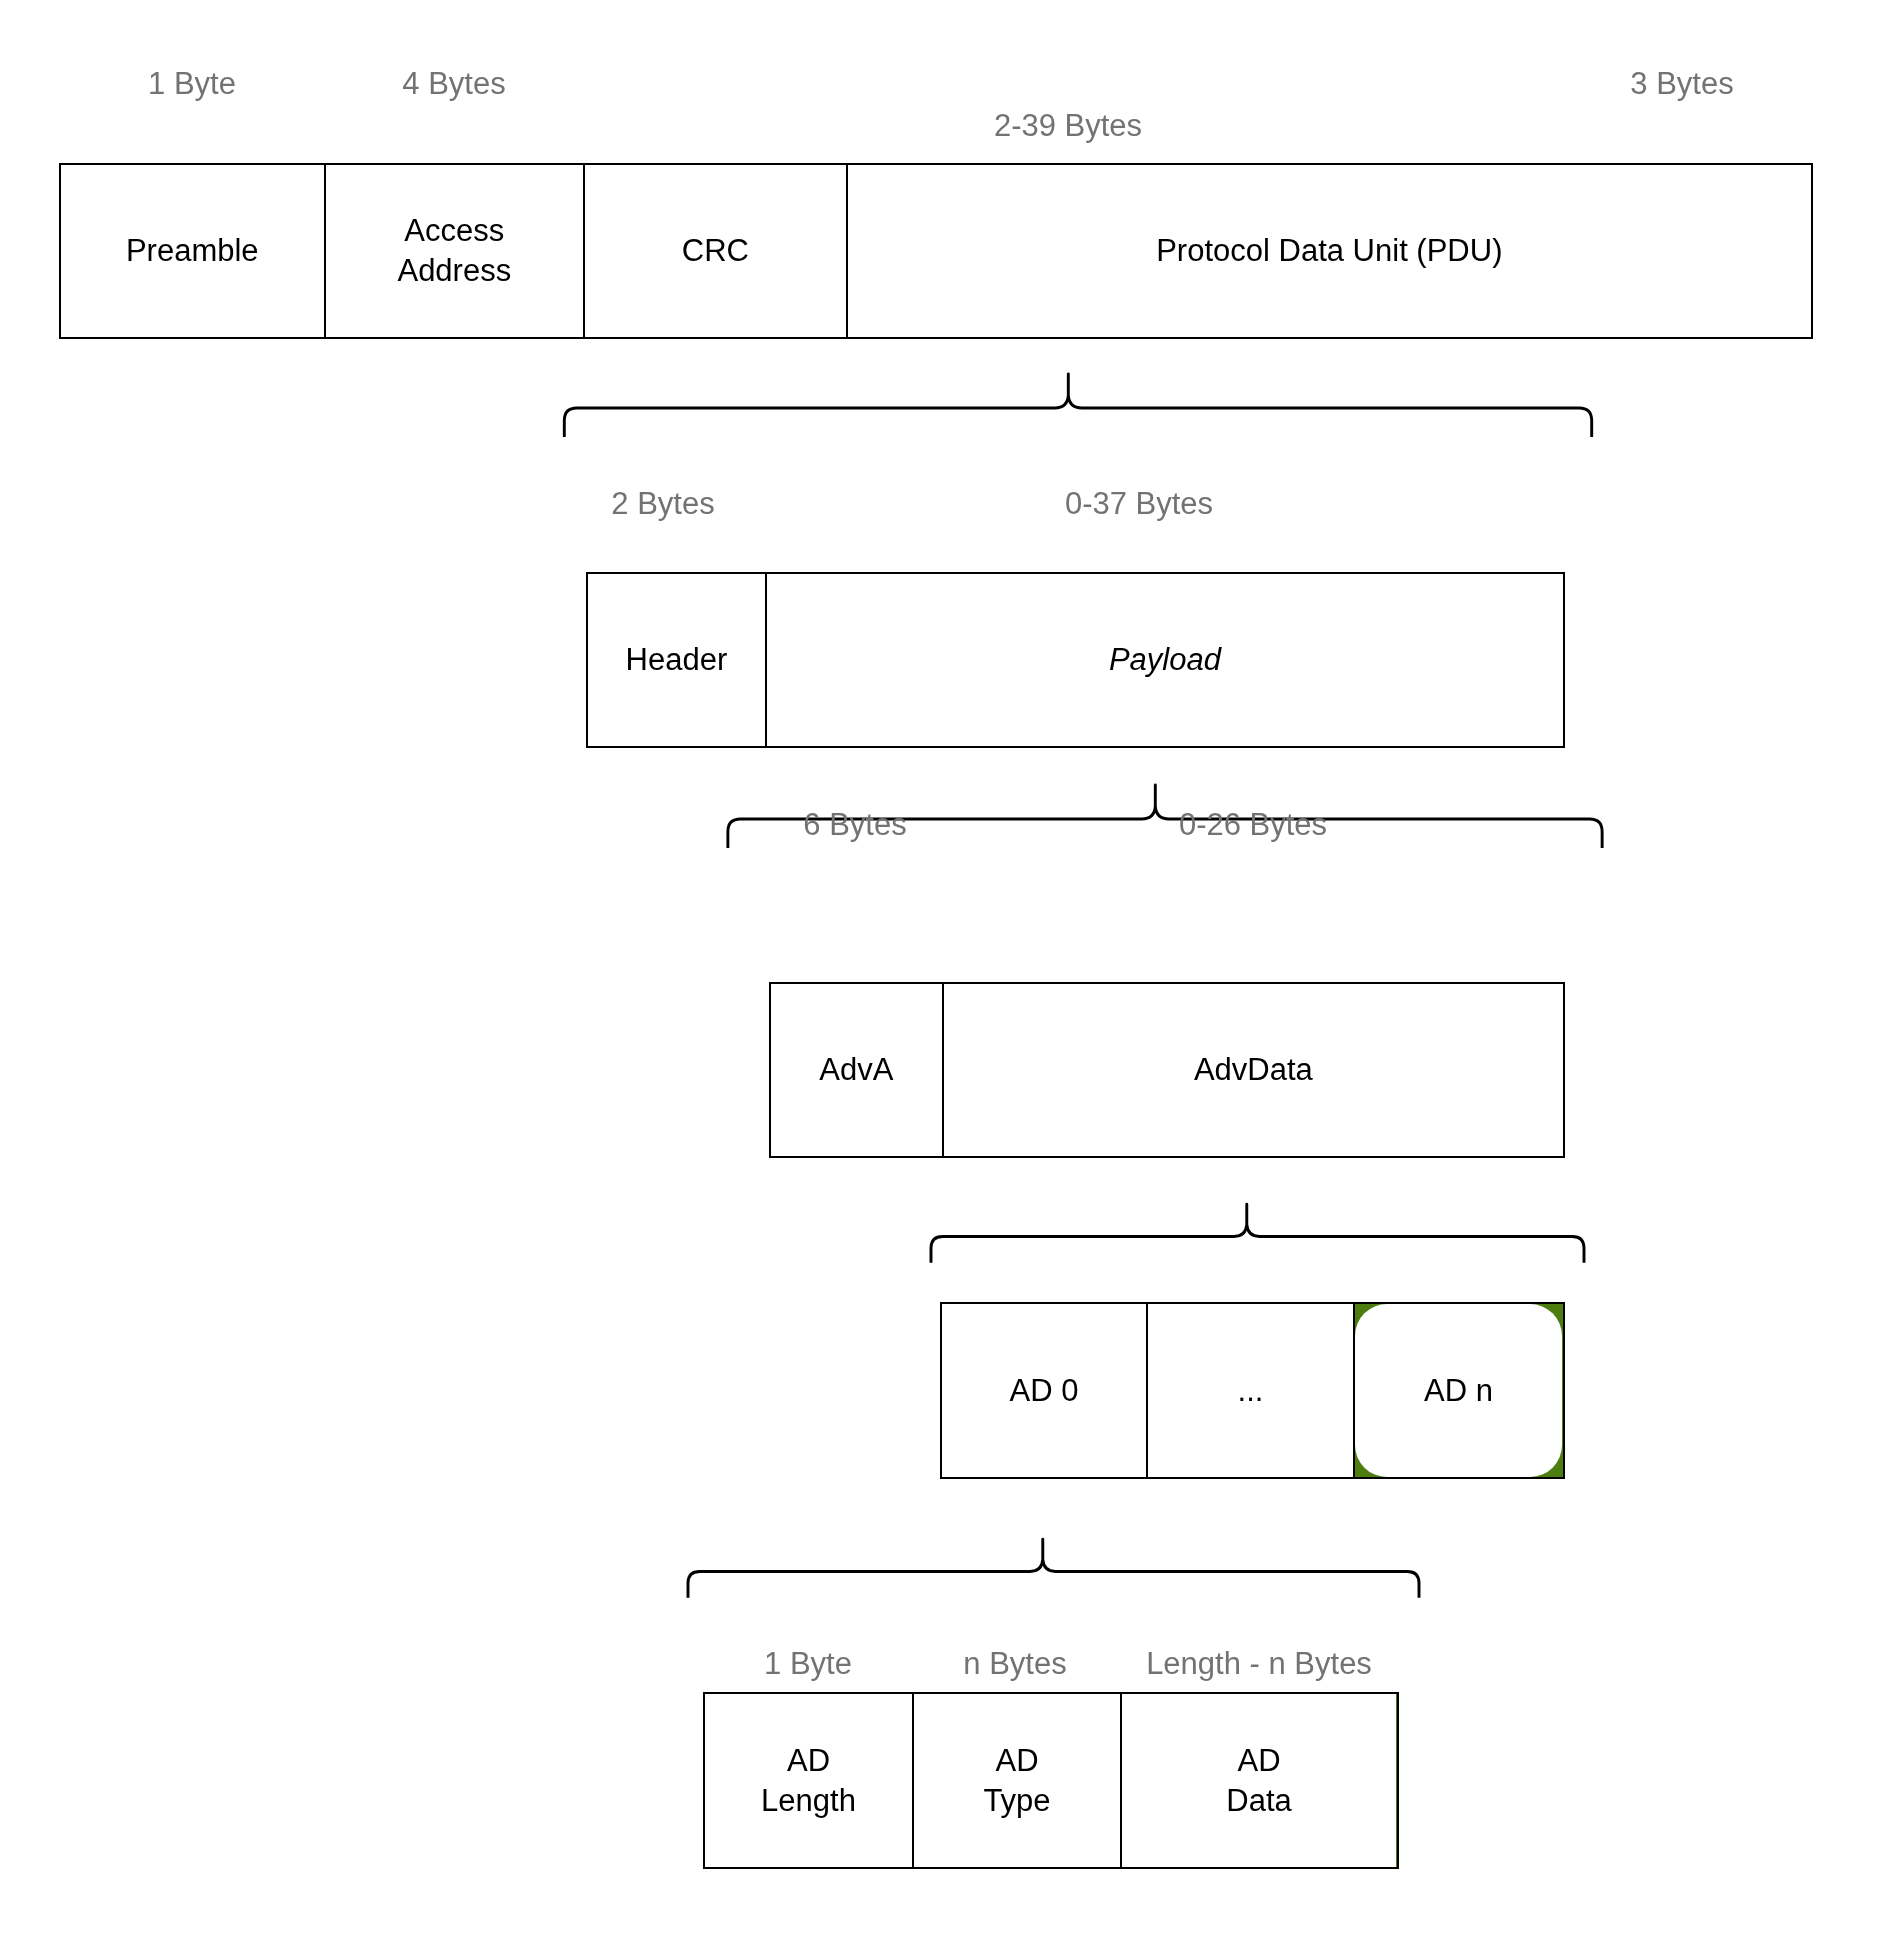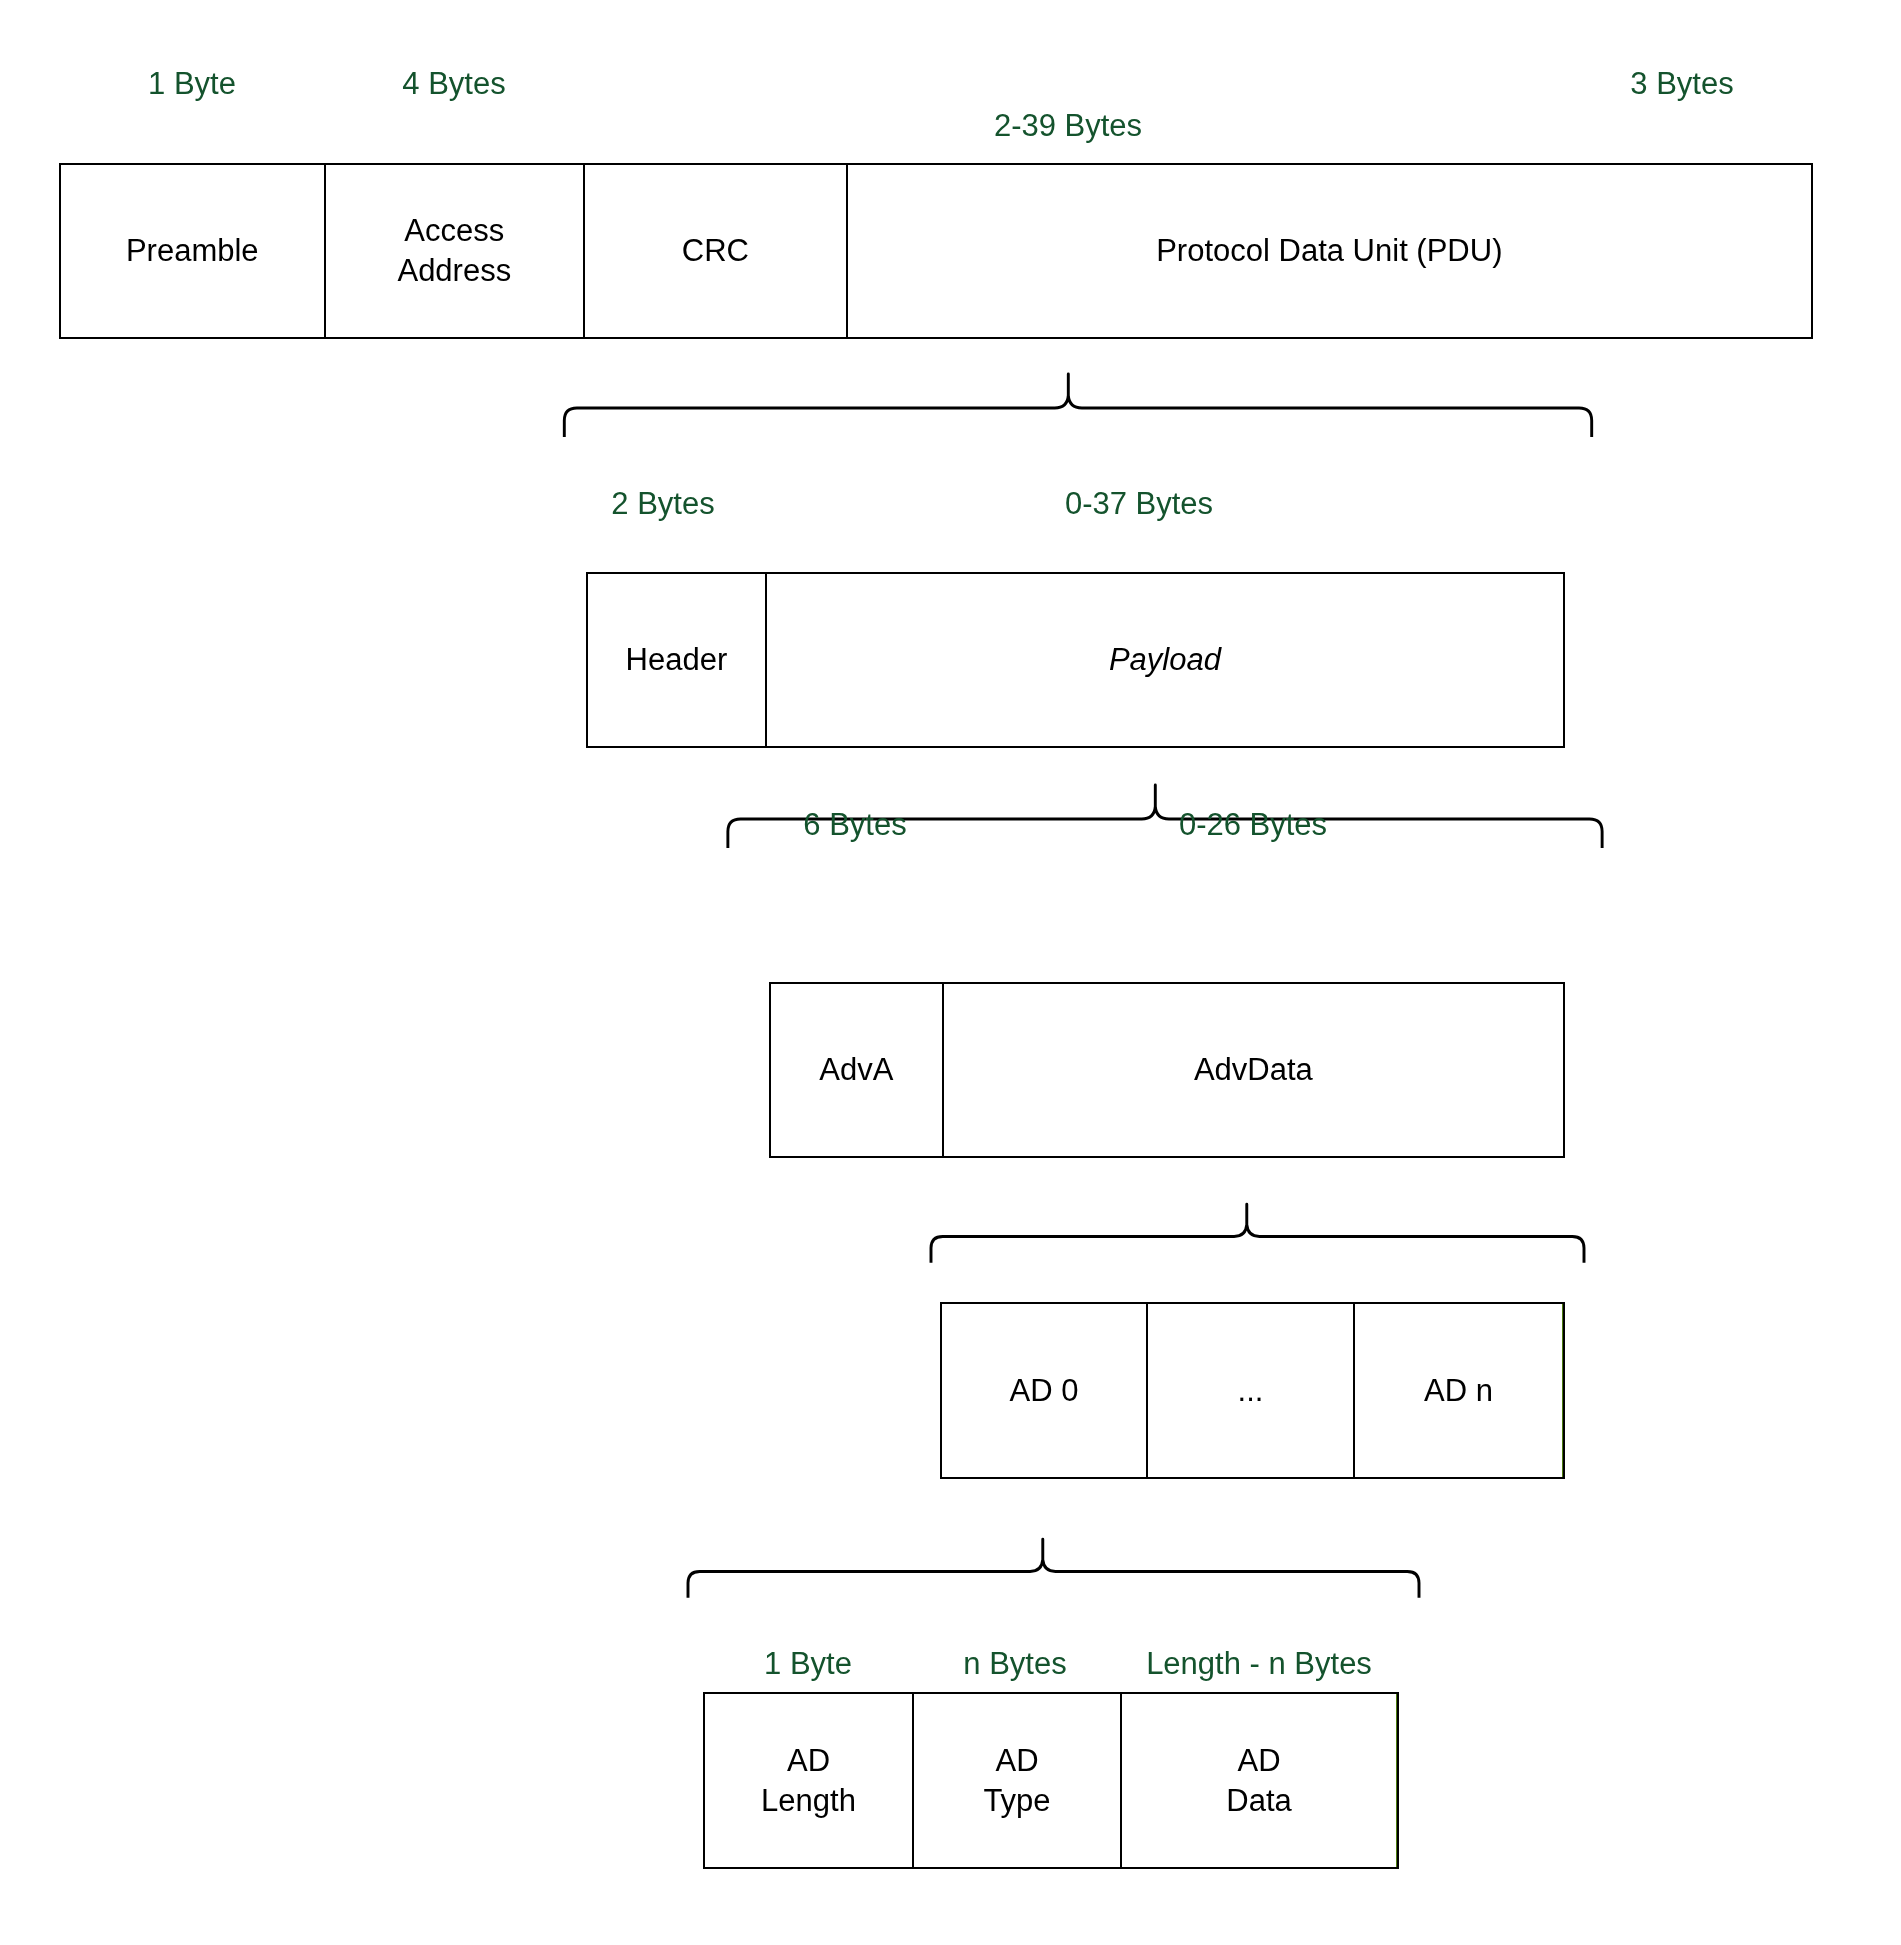--- a/index.html
+++ b/index.html
@@ -38,21 +38,21 @@
     background: #ffffff;
     white-space: pre-line;
   }
   .cell:last-child {
     border-right: none;
   }
   .size-label {
     position: absolute;
     font-size: 31px;
     line-height: 1;
-    color: #14532d;
+    color: #737373;
     text-align: center;
     white-space: nowrap;
     transform: translateX(-50%);
   }
   .brace {
     position: absolute;
   }
   .brace svg {
     display: block;
     overflow: visible;
@@ -113,21 +113,21 @@
 
   <div class="brace" style="left:931px; top:1204px; width:653px; height:59px;">
     <svg width="653" height="59" viewBox="0 0 670 60">
       <path d="M 0 60 L 0 45 Q 0 33 12 33 L 311 33 Q 323 33 324 21 L 324 0 L 324 21 Q 325 33 337 33 L 658 33 Q 670 33 670 45 L 670 60"></path>
     </svg>
   </div>
 
   <div class="box-row" style="left:940px; top:1302px; width:625px; height:177px;">
     <div class="cell" style="width:206px;">AD 0</div>
     <div class="cell" style="width:207px;">...</div>
-    <div class="cell" style="width:207px;">AD n</div>
+    <div class="cell" style="width:207px;border-radius:32px;">AD n</div>
   </div>
 
   <div class="brace" style="left:688px; top:1539px; width:731px; height:59px;">
     <svg width="731" height="59" viewBox="0 0 750 60">
       <path d="M 0 60 L 0 45 Q 0 33 12 33 L 351 33 Q 363 33 364 21 L 364 0 L 364 21 Q 365 33 377 33 L 738 33 Q 750 33 750 45 L 750 60"></path>
     </svg>
   </div>
 
   <div class="size-label" style="left:808px; top:1648px;">1 Byte</div>
   <div class="size-label" style="left:1015px; top:1648px;">n Bytes</div>

